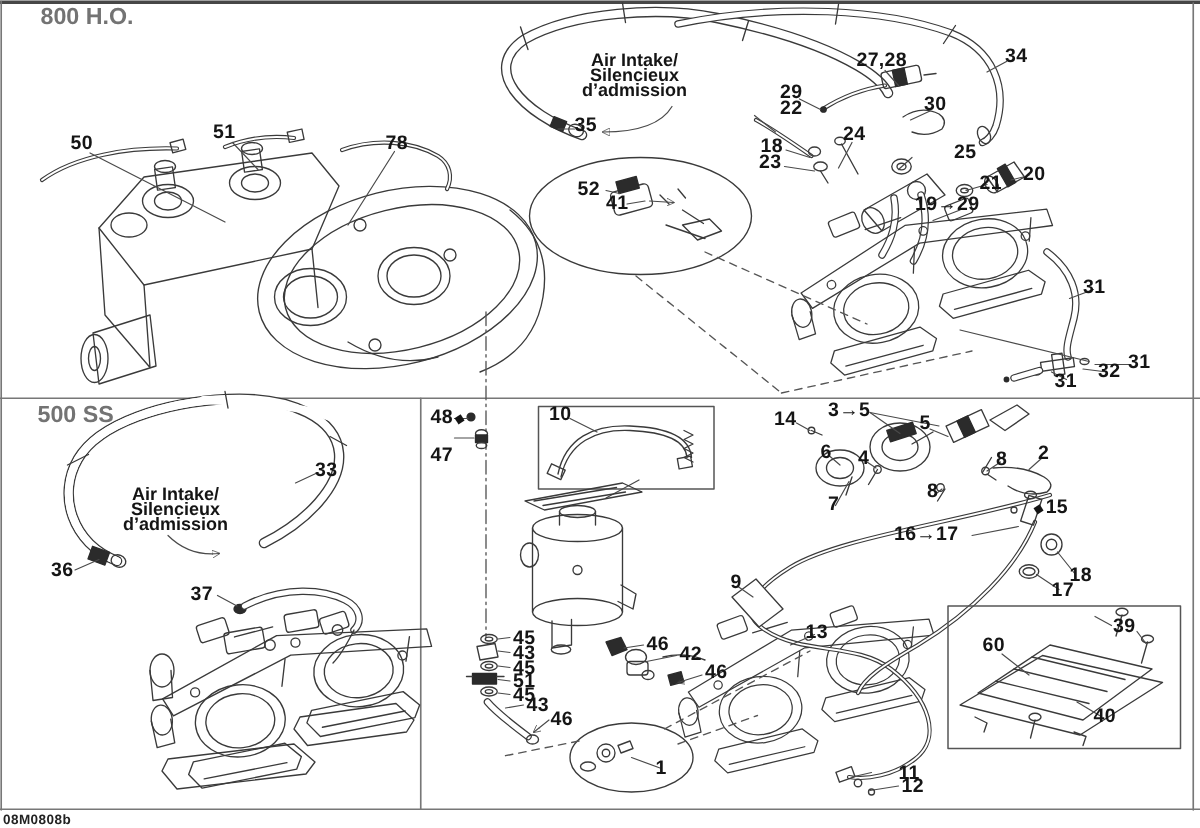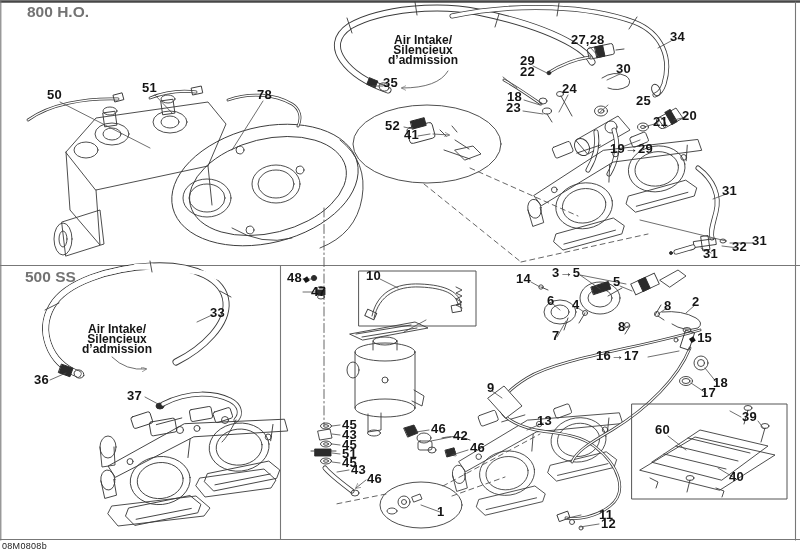--- a/index.html
+++ b/index.html
@@ -20,21 +20,21 @@
   .art .dash{stroke-dasharray:5 4;stroke:#555;}
   .art .dashdot{stroke-dasharray:9 3 1.5 3;stroke:#555;}
   .art .bord{stroke:#777;stroke-width:1.1;}
   .art .bordtop{stroke:#474747;stroke-width:2.4;}
   .art .box{stroke:#555;stroke-width:1;}
   .callout{position:absolute;font-weight:700;font-size:13px;line-height:12px;
            color:#151515;white-space:nowrap;letter-spacing:.2px;}
   .sec-title{position:absolute;font-weight:700;font-size:15.5px;color:#737373;margin-left:17px;}
   .intake{position:absolute;width:130px;text-align:center;font-weight:700;
           font-size:12px;line-height:9.8px;color:#151515;}
-  .code{position:absolute;font-size:9px;font-weight:400;color:#222;letter-spacing:.3px;}
+  .code{position:absolute;font-size:9px;font-weight:700;color:#222;letter-spacing:.3px;}
   .drop{font-size:9px;display:inline-block;transform:rotate(12deg);margin:0 1px;}
 </style>
 </head>
 <body>
 
 <div class="page">
 
   <svg class="art" width="800" height="552" viewBox="0 0 800 552">
     <defs>
       <marker id="ah" viewBox="0 0 10 10" refX="8.5" refY="5" markerWidth="6.5" markerHeight="6.5" orient="auto">
@@ -440,31 +440,31 @@
       <div class="callout" style="left: 571px; top: 34px;">27,28</div>
       <div class="callout" style="left: 520px; top: 55px;">29</div>
       <div class="callout" style="left: 520px; top: 66px;">22</div>
       <div class="callout" style="left: 507px; top: 91px;">18</div>
       <div class="callout" style="left: 506px; top: 102px;">23</div>
       <div class="callout" style="left: 562px; top: 83px;">24</div>
       <div class="callout" style="left: 616px; top: 63px;">30</div>
       <div class="callout" style="left: 636px; top: 95px;">25</div>
       <div class="callout" style="left: 653px; top: 116px;">21</div>
       <div class="callout" style="left: 682px; top: 110px;">20</div>
-      <div class="callout" style="left: 610px; top: 130px; margin-top: 13px;">19→29</div>
+      <div class="callout" style="left: 610px; top: 130px;">19→29</div>
       <div class="callout" style="left: 670px; top: 31px;">34</div>
       <div class="callout" style="left: 722px; top: 185px;">31</div>
       <div class="callout" style="left: 752px; top: 235px;">31</div>
       <div class="callout" style="left: 732px; top: 241px;">32</div>
       <div class="callout" style="left: 703px; top: 248px;">31</div>
       <div class="callout" style="left: 210px; top: 307px;">33</div>
       <div class="callout" style="left: 34px; top: 374px;">36</div>
       <div class="callout" style="left: 127px; top: 390px;">37</div>
       <div class="callout" style="left: 287px; top: 272px;">48<span class="drop">◆</span></div>
-      <div class="callout" style="left: 287px; top: 286px; margin-left: 24px;">47</div>
+      <div class="callout" style="left: 287px; top: 297px;">47</div>
       <div class="callout" style="left: 366px; top: 270px;">10</div>
       <div class="callout" style="left: 516px; top: 273px;">14</div>
       <div class="callout" style="left: 552px; top: 267px;">3→5</div>
       <div class="callout" style="left: 613px; top: 276px;">5</div>
       <div class="callout" style="left: 547px; top: 295px;">6</div>
       <div class="callout" style="left: 572px; top: 299px;">4</div>
       <div class="callout" style="left: 664px; top: 300px;">8</div>
       <div class="callout" style="left: 692px; top: 296px;">2</div>
       <div class="callout" style="left: 618px; top: 321px;">8</div>
       <div class="callout" style="left: 552px; top: 330px;">7</div>

